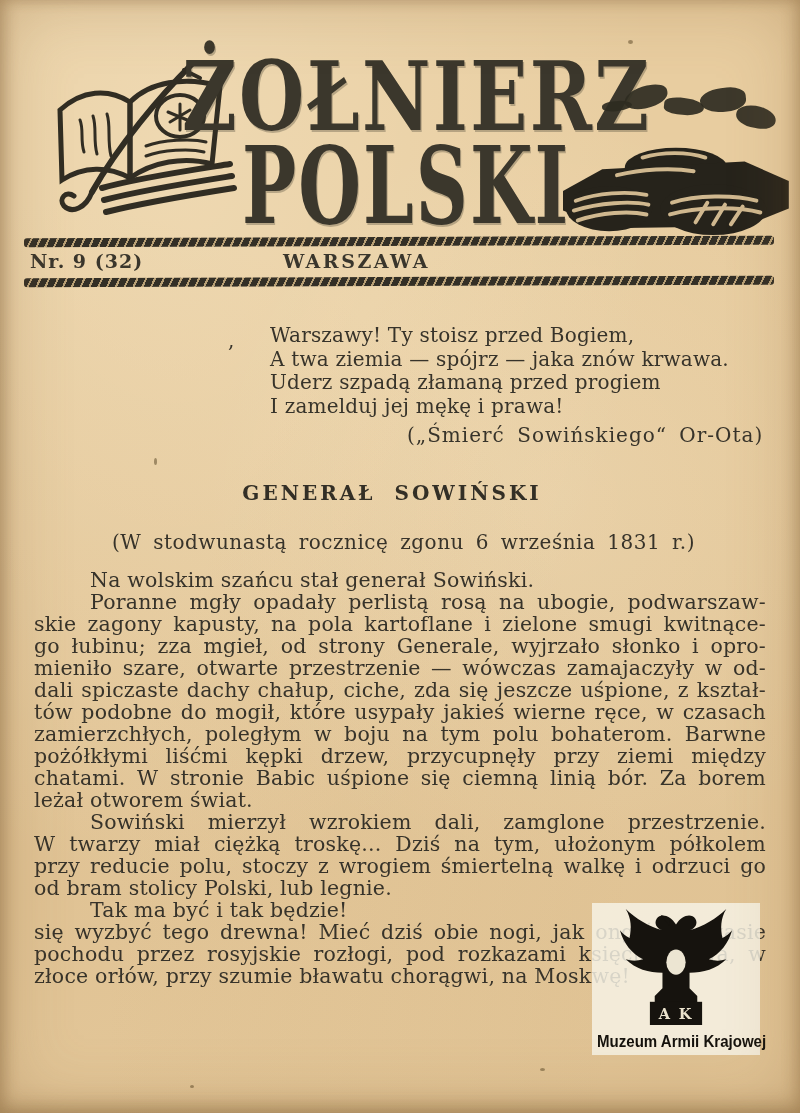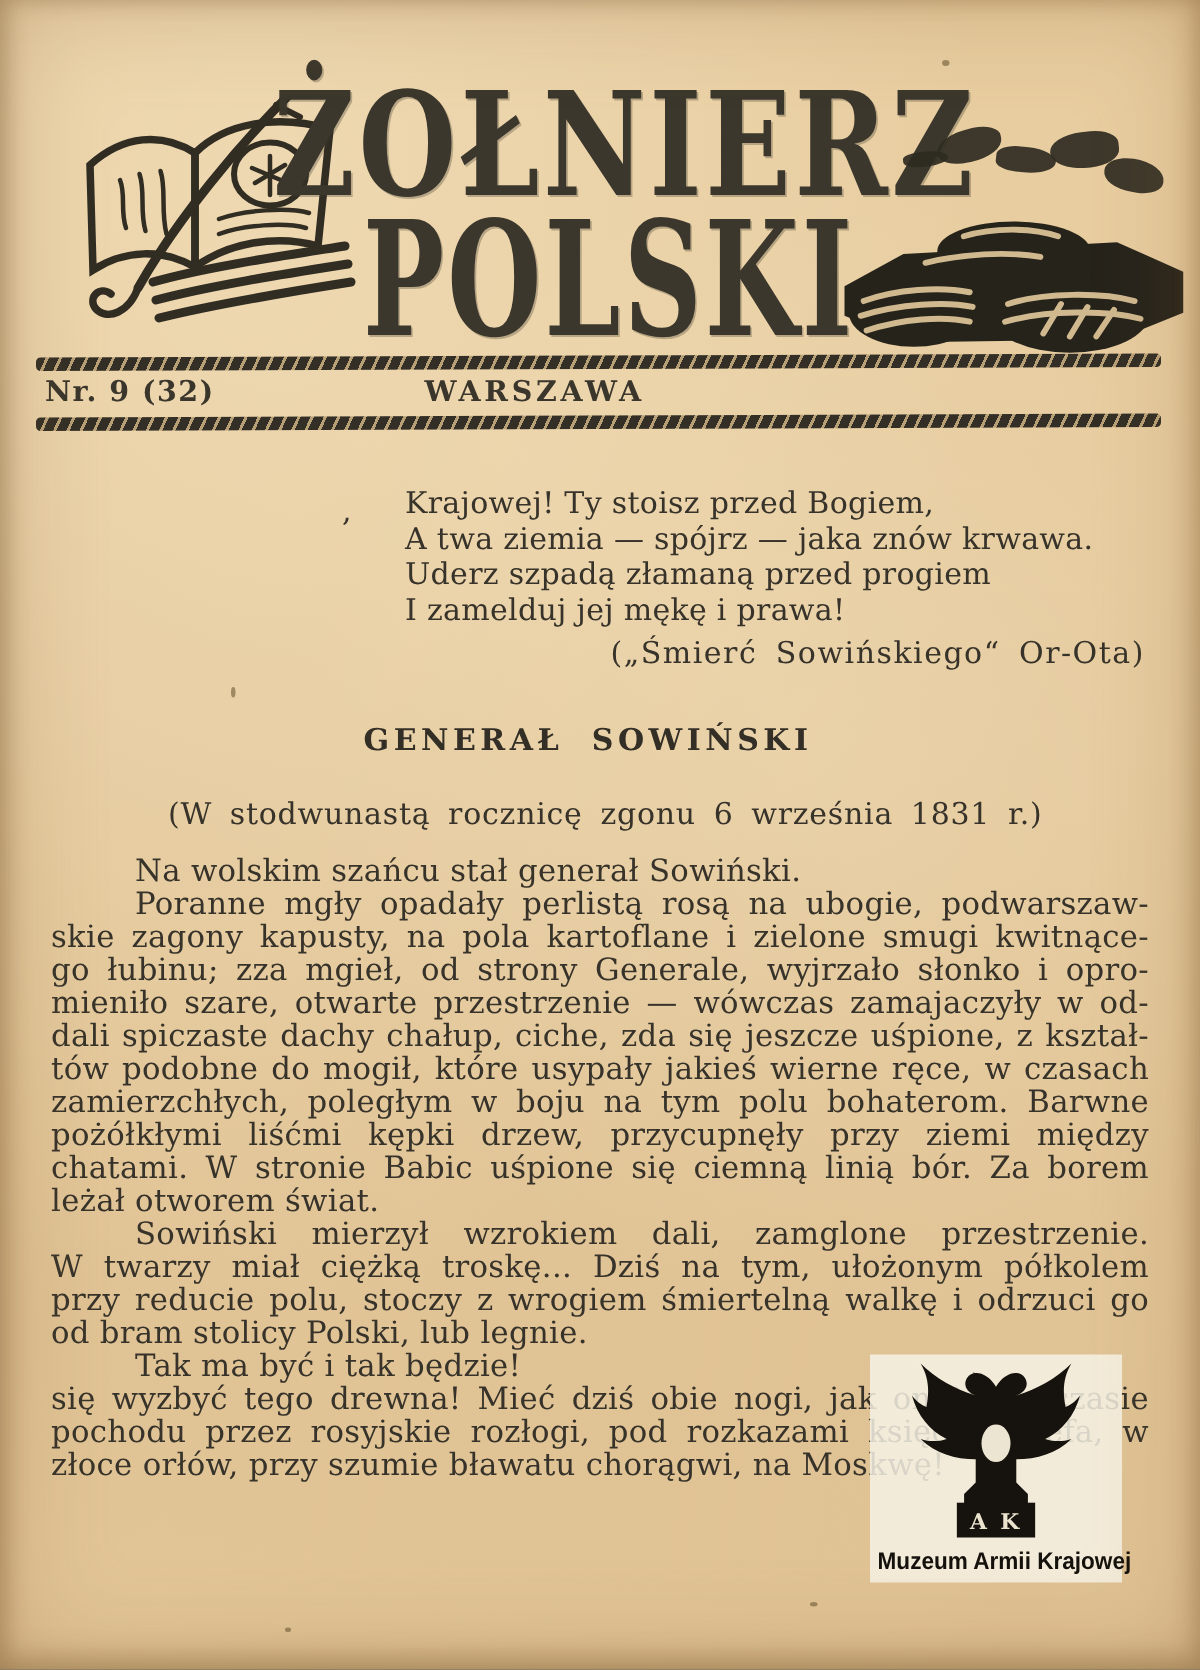--- a/index.html
+++ b/index.html
@@ -45,21 +45,21 @@
   
   .article-title{position:absolute; left:0; top:481px; width:784px; margin:0; text-align:center;
     font-size:20px; font-weight:bold; letter-spacing:3px; word-spacing:9px; color:#332f26;}
   .subtitle{position:absolute; left:112px; top:530px; font-size:20px;
     letter-spacing:.5px; word-spacing:5px; white-space:nowrap;}
   .body-text{position:absolute; left:34px; top:569px; width:732px;}
   .body-text .line{font-size:20.5px; line-height:22px; letter-spacing:.2px;}
   .body-text .line.indent{text-indent:56px;}
   .body-text .line.j{text-align:justify; text-align-last:justify;}
   
-  .watermark{position:absolute; left:580px; top:903px; width:168px; height:152px;}
+  .watermark{position:absolute; left:592px; top:903px; width:168px; height:152px;}
   .wm-bg{position:absolute; inset:0; background:rgba(247,243,230,.84);}
   .wm-eagle{position:absolute; left:26px; top:4px;}
   .wm-caption{position:absolute; bottom:4px; left:0; width:100%; text-align:center;
     font-family:"Liberation Sans", sans-serif; font-weight:bold; font-size:16px;
     color:#15120d; transform:scaleX(.94); white-space:nowrap;}
   .speck{position:absolute; background:rgba(96,78,46,.55); border-radius:50%;}
 </style>
 </head>
 <body>
 
@@ -115,21 +115,21 @@
 
   <div class="rule rule-top"></div>
   <div class="issue-line">
     <span class="issue-no">Nr. 9 (32)</span>
     <span class="issue-city">WARSZAWA</span>
   </div>
   <div class="rule rule-bot"></div>
 
   <div class="poem-mark">,</div>
   <div class="poem">
-      <div class="line">Krajowej! Ty stoisz przed Bogiem,</div>
+      <div class="line">Warszawy! Ty stoisz przed Bogiem,</div>
       <div class="line">A twa ziemia — spójrz — jaka znów krwawa.</div>
       <div class="line">Uderz szpadą złamaną przed progiem</div>
       <div class="line">I zamelduj jej mękę i prawa!</div>
     </div>
   <div class="attribution">(„Śmierć Sowińskiego“ Or-Ota)</div>
 
   <h1 class="article-title">GENERAŁ SOWIŃSKI</h1>
   <div class="subtitle">(W stodwunastą rocznicę zgonu 6 września 1831 r.)</div>
   <div class="body-text">
       <div class="line indent">Na wolskim szańcu stał generał Sowiński.</div>

